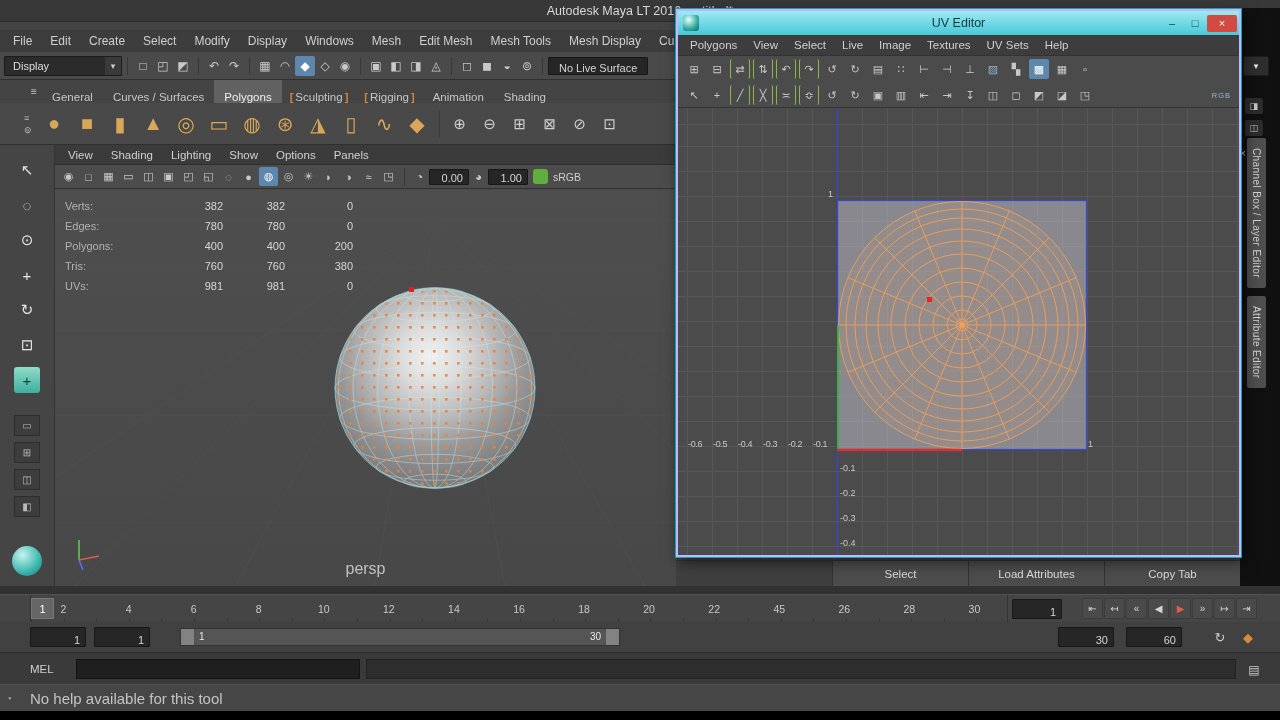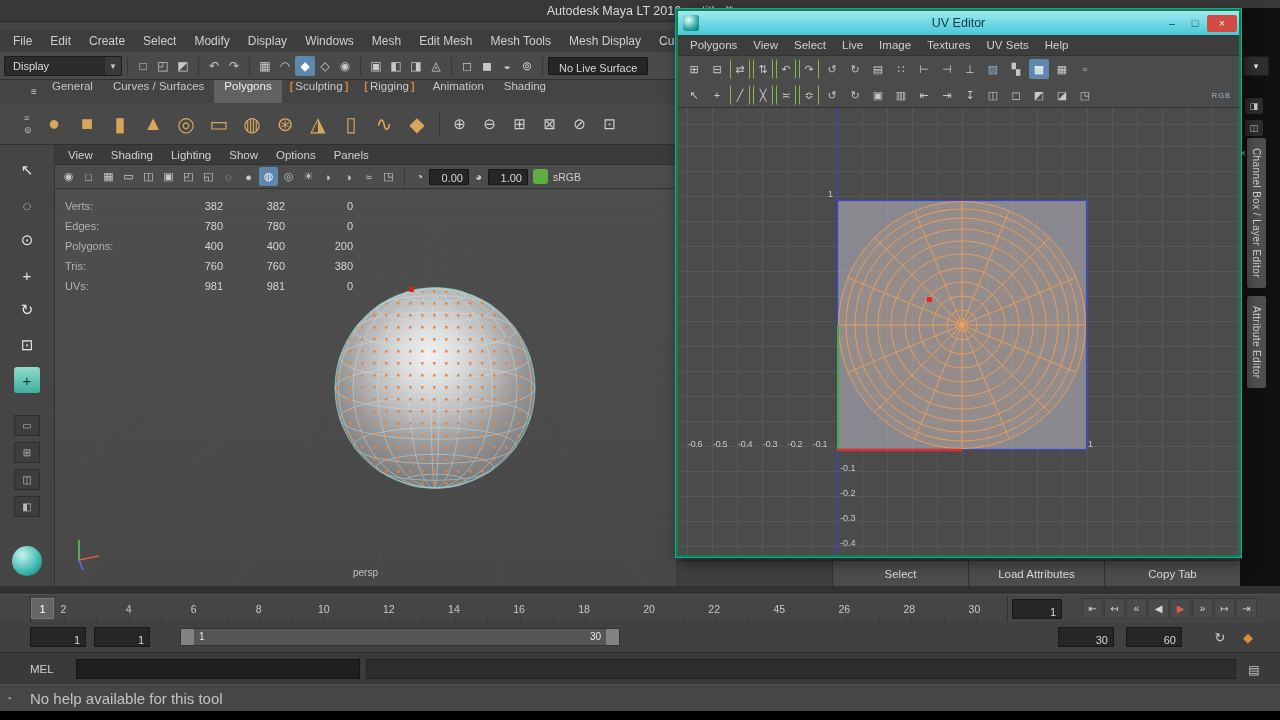--- a/index.html
+++ b/index.html
@@ -7,21 +7,21 @@
   #screen{position:relative;width:1280px;height:720px;background:#000;overflow:hidden;color:#ccc}
   .abs{position:absolute}
   .row{display:flex;align-items:center}
   .col{display:flex;flex-direction:column}
   .ic{display:inline-flex;align-items:center;justify-content:center;width:20px;height:20px;font-size:12px;color:#c8c8c8;border-radius:2px;flex:none}
   .ic.active{background:#5d87ad;color:#fff}
   .vsep{width:1px;height:18px;background:#383838;margin:0 5px;flex:none}
   .fld{background:#262626;border:1px solid #181818;color:#d5d5d5;font-size:11px;display:flex;align-items:flex-end;justify-content:flex-end;padding:0 5px;border-radius:1px}
   .menu-item{padding:0 9px;font-size:12px;color:#cfcfcf;line-height:22px}
   .pmenu-item{padding:0 9px;font-size:11.5px;color:#cfcfcf;line-height:20px}
-  .shelf-tab{padding:0 8px;height:100%;display:flex;align-items:flex-start;font-size:11.5px;color:#c6c6c6;gap:2px}
+  .shelf-tab{padding:0 8px;height:100%;display:flex;align-items:flex-end;font-size:11.5px;color:#c6c6c6;gap:2px}
   .shelf-tab.active{background:#616161;color:#efefef}
   .tbr{color:#d9863a;font-weight:bold;font-size:11px}
   .shelf-ic{width:33px;height:34px;display:flex;align-items:center;justify-content:center;font-size:20px;color:#d9a75a}
   .shelf-ic.tool{font-size:15px;color:#cfcfcf;width:30px}
   .tool-ic{width:26px;height:26px;display:flex;align-items:center;justify-content:center;font-size:15px;color:#e4e4e4}
   .tool-ic.current{background:linear-gradient(#8fdcc8,#3fae9e);border-radius:3px;color:#14443c}
   .layoutbtn{width:26px;height:21px;background:#3d3d3d;border:1px solid #2e2e2e;color:#b9b9b9;font-size:10px;display:flex;align-items:center;justify-content:center}
   .hud-row{display:flex;height:20px;align-items:center;font-size:11px}
   .hud-label{width:100px;color:#b2b2b2}
   .hud-v{width:58px;text-align:right;color:#d6d6d6}
@@ -338,21 +338,21 @@
           <circle cx="103" cy="103" r="100" fill="none" stroke="#8fd8da" stroke-width="1" opacity="0.7"></circle>
           <circle cx="103" cy="103" r="98" fill="url(#uvdots)" opacity="0.9"></circle>
           <rect x="77" y="2" width="5" height="5" fill="#e02020"></rect>
         </svg>
       </div>
       <svg class="abs" style="left:10px;bottom:14px" width="44" height="40">
         <line x1="14" y1="28" x2="14" y2="8" stroke="#5fce5f" stroke-width="1.5"></line>
         <line x1="14" y1="28" x2="34" y2="24" stroke="#e05a4a" stroke-width="1.5"></line>
         <line x1="14" y1="28" x2="18" y2="38" stroke="#5577ee" stroke-width="1.5"></line>
       </svg>
-      <div class="abs" style="left:0;bottom:8px;width:100%;text-align:center;font-size:10px;color:#c0c0c0">persp</div>
+      <div class="abs" style="left:0;bottom:8px;width:100%;text-align:center;font-size:16px;color:#c0c0c0">persp</div>
     </div>
   </div>
 
   <div class="abs" style="left:676px;top:145px;width:564px;height:441px;background:#424242">
     <div class="abs row" style="left:0;bottom:0;width:564px;height:26px;background:#3f3f3f;border-top:1px solid #333;padding-left:156px">
 
     <div class="attr-btn">
           <span>Select</span>
         </div>
         <div class="attr-btn">
@@ -440,21 +440,21 @@
         <div class="ic" style="width:18px;height:16px;background:#2c2c2c;font-size:9px">◫</div>
       </div>
     <div class="abs" style="left:0;top:140px;font-size:10px;color:#bbb">×</div>
     <div class="col" style="position:absolute;left:7px;top:130px;gap:8px">
 
     <div class="vtab"><span>Channel Box / Layer Editor</span></div>
         <div class="vtab"><span>Attribute Editor</span></div>
       </div>
   </div>
 
-  <div class="abs" style="left:676px;top:9px;width:565px;height:548px;background:#86efac;border:2px solid #15803d;box-shadow:0 0 0 1px #0fa6b4, 3px 5px 14px rgba(0,0,0,.55);z-index:50">
+  <div class="abs" style="left:676px;top:9px;width:565px;height:548px;background:#86efac;border:2px solid #c4b5fd;box-shadow:0 0 0 1px #0fa6b4, 3px 5px 14px rgba(0,0,0,.55);z-index:50">
     <div class="row" style="height:24px;background:linear-gradient(#9fe9f0,#46c8d8);position:relative">
       <div style="width:16px;height:16px;border-radius:3px;margin-left:5px;background:radial-gradient(circle at 35% 30%, #eafffd, #2fa8a0 60%, #0d6a66)"></div>
       <span class="abs" style="left:0;width:100%;text-align:center;font-size:12.5px;color:#0d3c44">UV Editor</span>
       <div class="row" style="margin-left:auto;gap:1px;position:relative">
         <span class="wbtn">–</span>
         <span class="wbtn">□</span>
         <span class="wbtn" style="width:30px;background:#d24b42;color:#fff;border-radius:2px;margin-right:2px">×</span>
       </div>
     </div>
     <div class="row" style="height:21px;background:#3d3d3d;border-bottom:1px solid #333;padding-left:4px">

